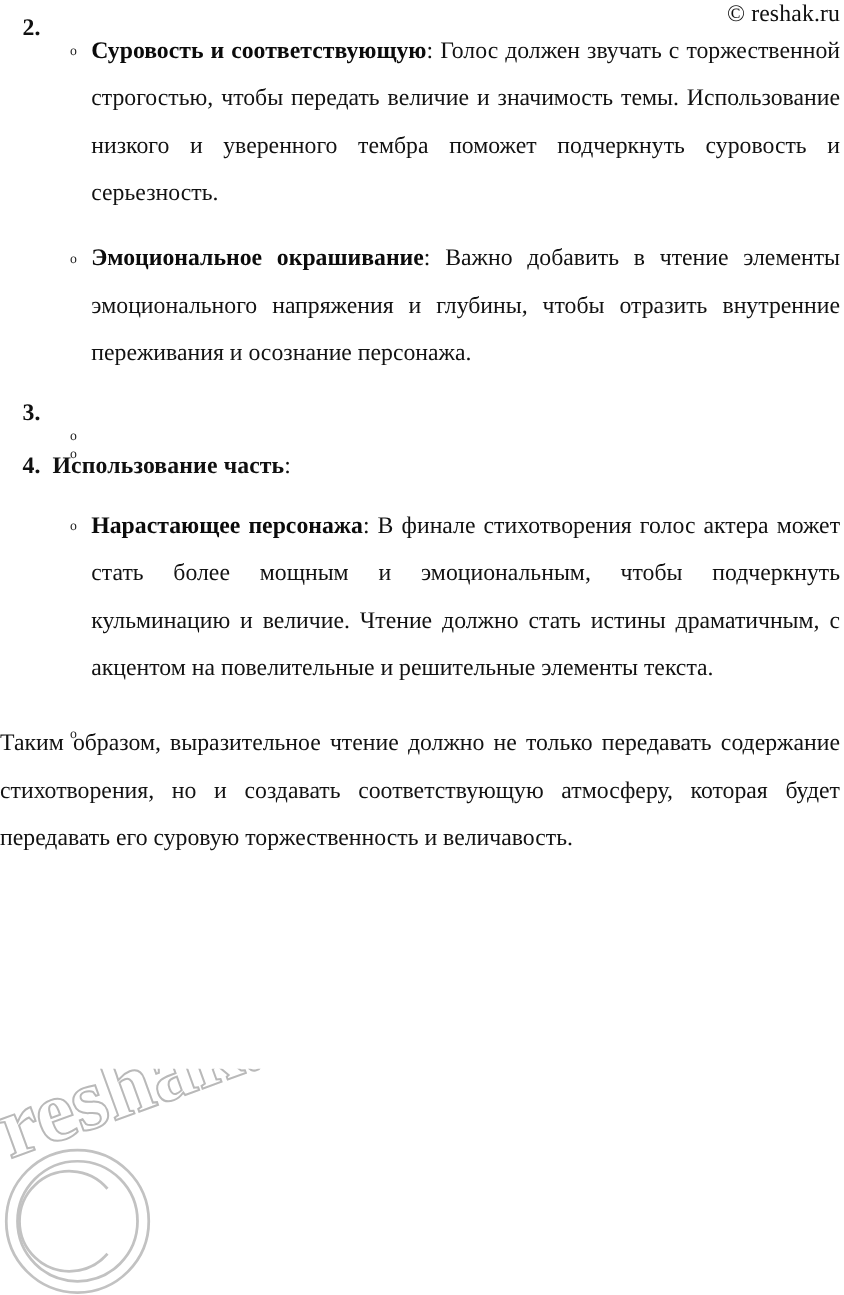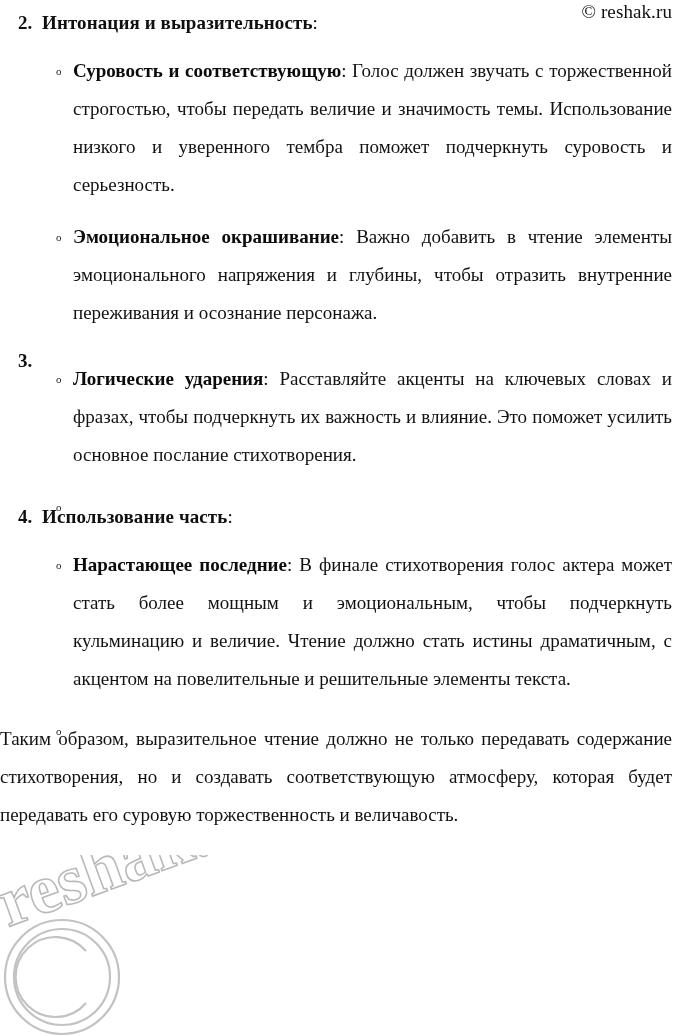--- a/index.html
+++ b/index.html
@@ -146,21 +146,20 @@
 <div id="page">
 
   <div class="header-mark">© reshak.ru</div>
 
   <div class="doc">
 
     <div class="gap-sm"></div>
 
     <div class="num-item">
       <span class="marker">2.</span>
-      <span class="heading"><span>Интонация и выразительность</span><span class="plain">:</span></span>
     </div>
 
     <div class="gap-md"></div>
 
     <div class="sub-item">
       <span class="marker">o</span>
       <div class="body"><span class="lead">Суровость и соответствующую</span><span>: </span><span>Голос должен звучать с торжественной строгостью, чтобы передать величие и значимость темы. Использование низкого и уверенного тембра поможет подчеркнуть суровость и серьезность.</span></div>
     </div>
 
     <div class="gap-md"></div>
@@ -173,41 +172,40 @@
     <div class="gap-md"></div>
 
     <div class="num-item">
       <span class="marker">3.</span>
     </div>
 
     <div class="gap-md"></div>
 
     <div class="sub-item">
       <span class="marker">o</span>
-      <div class="body"><span class="lead">Логические ударения</span><span>: </span><span>Расставляйте акценты на ключевых словах и фразах, чтобы подчеркнуть их важность и влияние. Это поможет усилить основное послание стихотворения.</span></div>
     </div>
 
     <div class="gap-md"></div>
 
     <div class="sub-item">
       <span class="marker">o</span>
     </div>
 
     <div class="gap-md"></div>
 
     <div class="num-item">
       <span class="marker">4.</span>
       <span class="heading"><span>Использование часть</span><span class="plain">:</span></span>
     </div>
 
     <div class="gap-md"></div>
 
     <div class="sub-item fade1">
       <span class="marker">o</span>
-      <div class="body"><span class="lead">Нарастающее последние</span><span>: </span><span>В финале стихотворения голос актера может стать более мощным и эмоциональным, чтобы подчеркнуть кульминацию и величие. Чтение должно стать истины драматичным, с акцентом на повелительные и решительные элементы текста.</span></div>
+      <div class="body"><span class="lead">Нарастающее персонажа</span><span>: </span><span>В финале стихотворения голос актера может стать более мощным и эмоциональным, чтобы подчеркнуть кульминацию и величие. Чтение должно стать истины драматичным, с акцентом на повелительные и решительные элементы текста.</span></div>
     </div>
 
     <div class="gap-md"></div>
 
     <div class="sub-item">
       <span class="marker">o</span>
     </div>
 
     <div class="gap-sm"></div>
 

